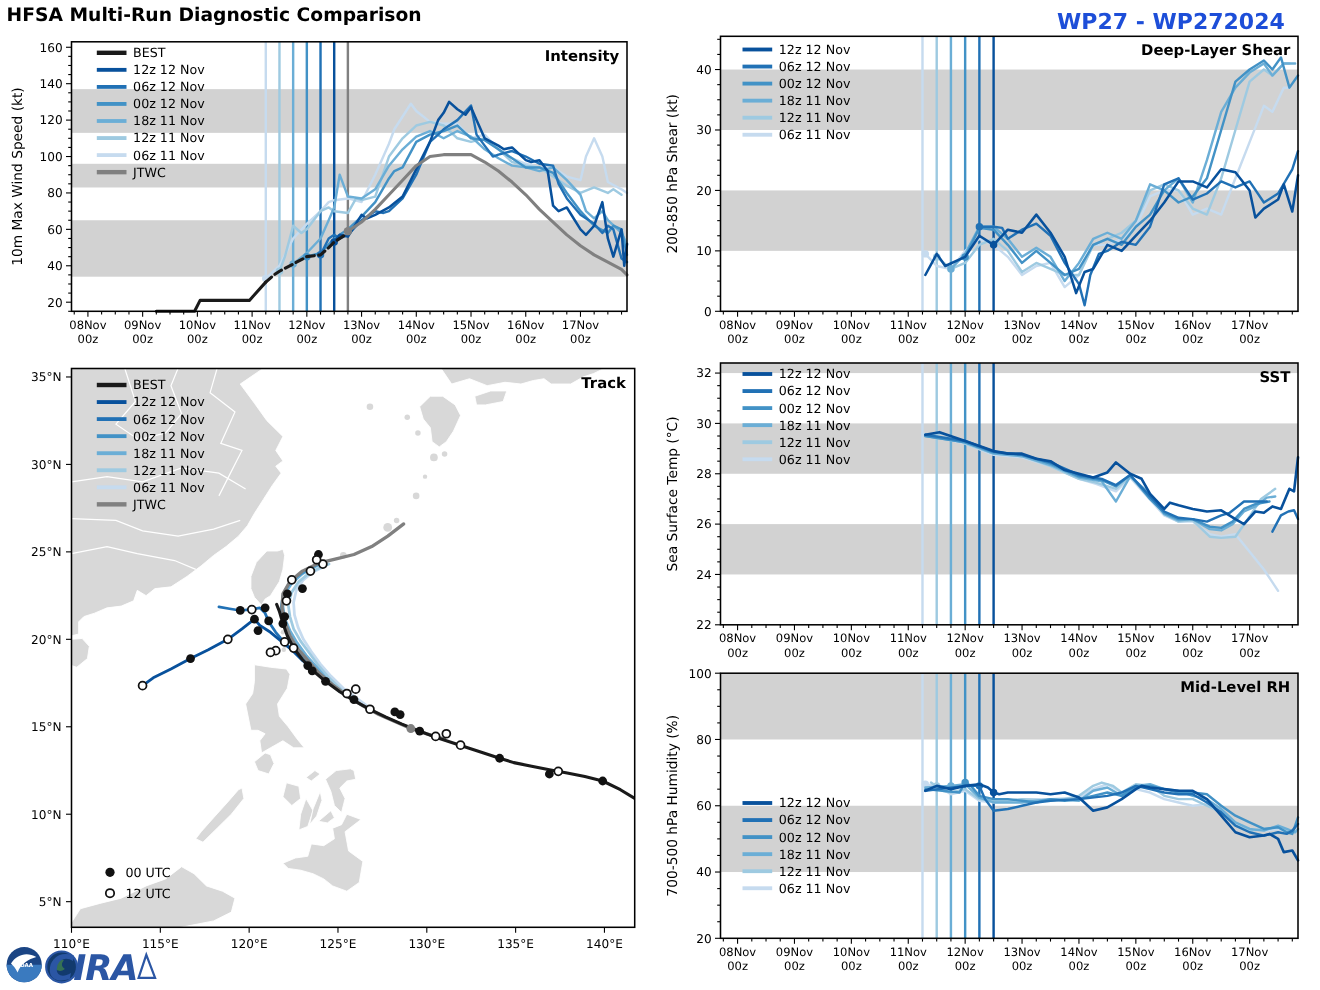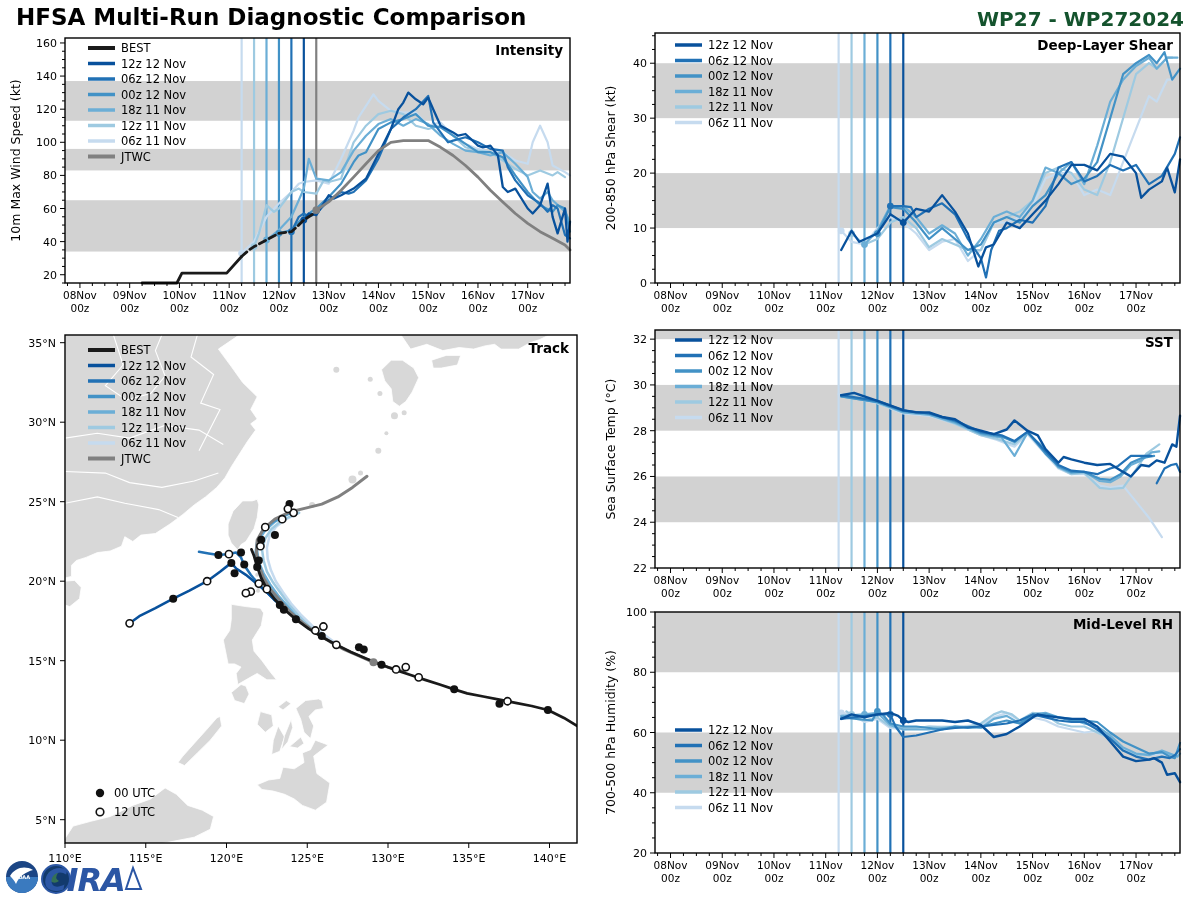--- a/index.html
+++ b/index.html
@@ -1,18 +1,18 @@
 <!DOCTYPE html>
 <html><head>
 <meta charset="utf-8">
 <style>
   html,body{margin:0;padding:0;background:#ffffff;}
   body{width:1200px;height:900px;position:relative;font-family:"DejaVu Sans","Liberation Sans",sans-serif;overflow:hidden;}
-  .hdr{position:absolute;top:4px;left:16px;font-size:23px;font-weight:bold;color:#000;}
-  .hdr-right{position:absolute;top:7px;right:16px;font-size:20px;font-weight:bold;color:#14532d;}
+  .hdr{position:absolute;top:4px;left:6px;font-size:17px;font-weight:bold;color:#000;}
+  .hdr-right{position:absolute;top:7px;right:32px;font-size:20px;font-weight:bold;color:#1d4ed8;}
   #fig{position:absolute;top:0;left:0;}
 </style>
 </head>
 <body>
 
 <div class="hdr">HFSA Multi-Run Diagnostic Comparison</div>
 <div class="hdr-right">WP27 - WP272024</div>
 <svg id="fig" width="1200" height="900" viewBox="0 0 1200 900">
     <g>
       <rect x="65" y="38" width="505" height="245" fill="#fff"></rect>

